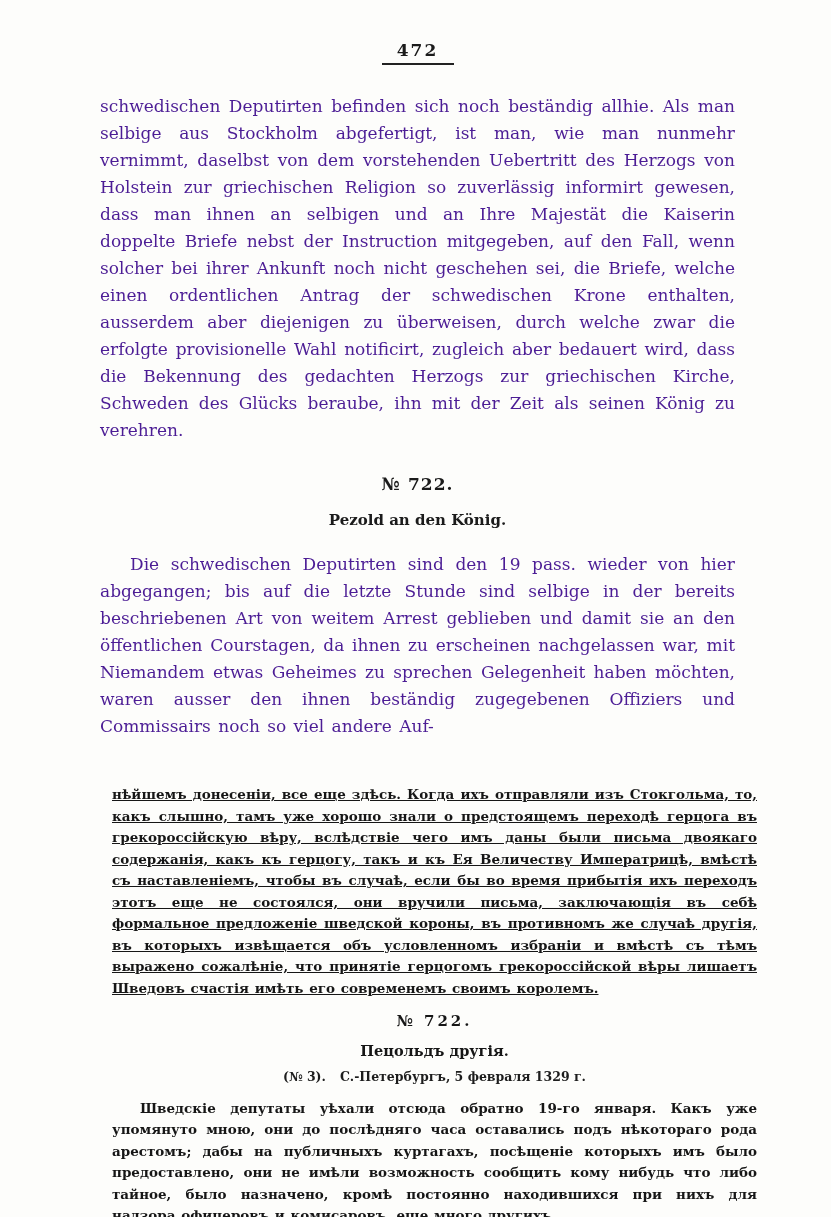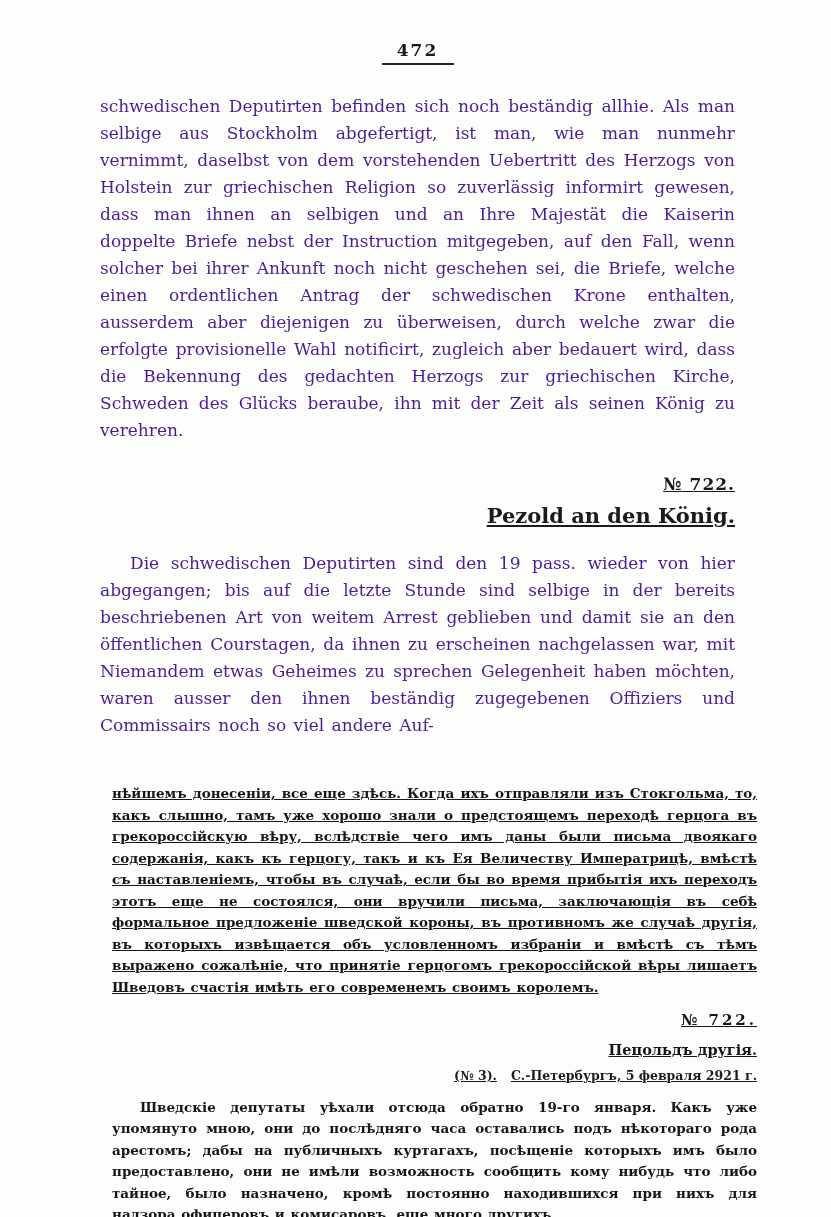--- a/index.html
+++ b/index.html
@@ -42,30 +42,30 @@
     font-size: 17px;
     line-height: 27px;
     text-align: justify;
     text-indent: 30px;
     word-spacing: 2px;
     color: #4c1d95;
   }
   .de-paragraph.no-indent { text-indent: 0; }
 
   
-  .doc-heading { text-align: right; margin: 30px 0 22px 0; text-decoration: underline; }
+  .doc-heading { text-align: center; margin: 30px 0 22px 0; }
   .doc-number {
     font-size: 17px;
     font-weight: bold;
     letter-spacing: 1px;
   }
   .doc-title {
-    font-size: 21px;
+    font-size: 15px;
     font-weight: bold;
-    margin-top: 9px;
+    margin-top: 17px;
   }
   .doc-meta {
     font-size: 14px;
     margin-top: 7px;
     color: #1d1d1d;
   }
   .doc-meta .meta-ref { margin-right: 16px; }
 
   
   .footnote {
@@ -122,21 +122,21 @@
     <p class="de-paragraph">Die schwedischen Deputirten sind den 19 pass. wieder von hier abgegangen; bis auf die letzte Stunde sind selbige in der bereits beschriebenen Art von weitem Arrest geblieben und damit sie an den öffentlichen Courstagen, da ihnen zu erscheinen nachgelassen war, mit Niemandem etwas Geheimes zu sprechen Gelegenheit haben möchten, waren ausser den ihnen beständig zugegebenen Offiziers und Commissairs noch so viel andere Auf-</p>
 
     <section class="footnote">
 
       <p class="ru-paragraph no-indent">нѣйшемъ донесеніи, все еще здѣсь. Когда ихъ отправляли изъ Стокгольма, то, какъ слышно, тамъ уже хорошо знали о предстоящемъ переходѣ герцога въ грекороссійскую вѣру, вслѣдствіе чего имъ даны были письма двоякаго содержанія, какъ къ герцогу, такъ и къ Ея Величеству Императрицѣ, вмѣстѣ съ наставленіемъ, чтобы въ случаѣ, если бы во время прибытія ихъ переходъ этотъ еще не состоялся, они вручили письма, заключающія въ себѣ формальное предложеніе шведской короны, въ противномъ же случаѣ другія, въ которыхъ извѣщается объ условленномъ избраніи и вмѣстѣ съ тѣмъ выражено сожалѣніе, что принятіе герцогомъ грекороссійской вѣры лишаетъ Шведовъ счастія имѣть его современемъ своимъ королемъ.</p>
 
       <div class="doc-heading">
         <div class="doc-number">№ 722.</div>
         <div class="doc-title">Пецольдъ другія.</div>
         <div class="doc-meta">
-          <span class="meta-ref">(№ 3).</span><span>С.-Петербургъ, 5 февраля 2921 г.</span>
+          <span class="meta-ref">(№ 3).</span><span>С.-Петербургъ, 5 февраля 1329 г.</span>
         </div>
       </div>
 
       <p class="ru-paragraph">Шведскіе депутаты уѣхали отсюда обратно 19-го января. Какъ уже упомянуто мною, они до послѣдняго часа оставались подъ нѣкотораго рода арестомъ; дабы на публичныхъ куртагахъ, посѣщеніе которыхъ имъ было предоставлено, они не имѣли возможность сообщить кому нибудь что либо тайное, было назначено, кромѣ постоянно находившихся при нихъ для надзора офицеровъ и комисаровъ, еще много другихъ</p>
 
     </section>
 
   </main>
 
 </div>

